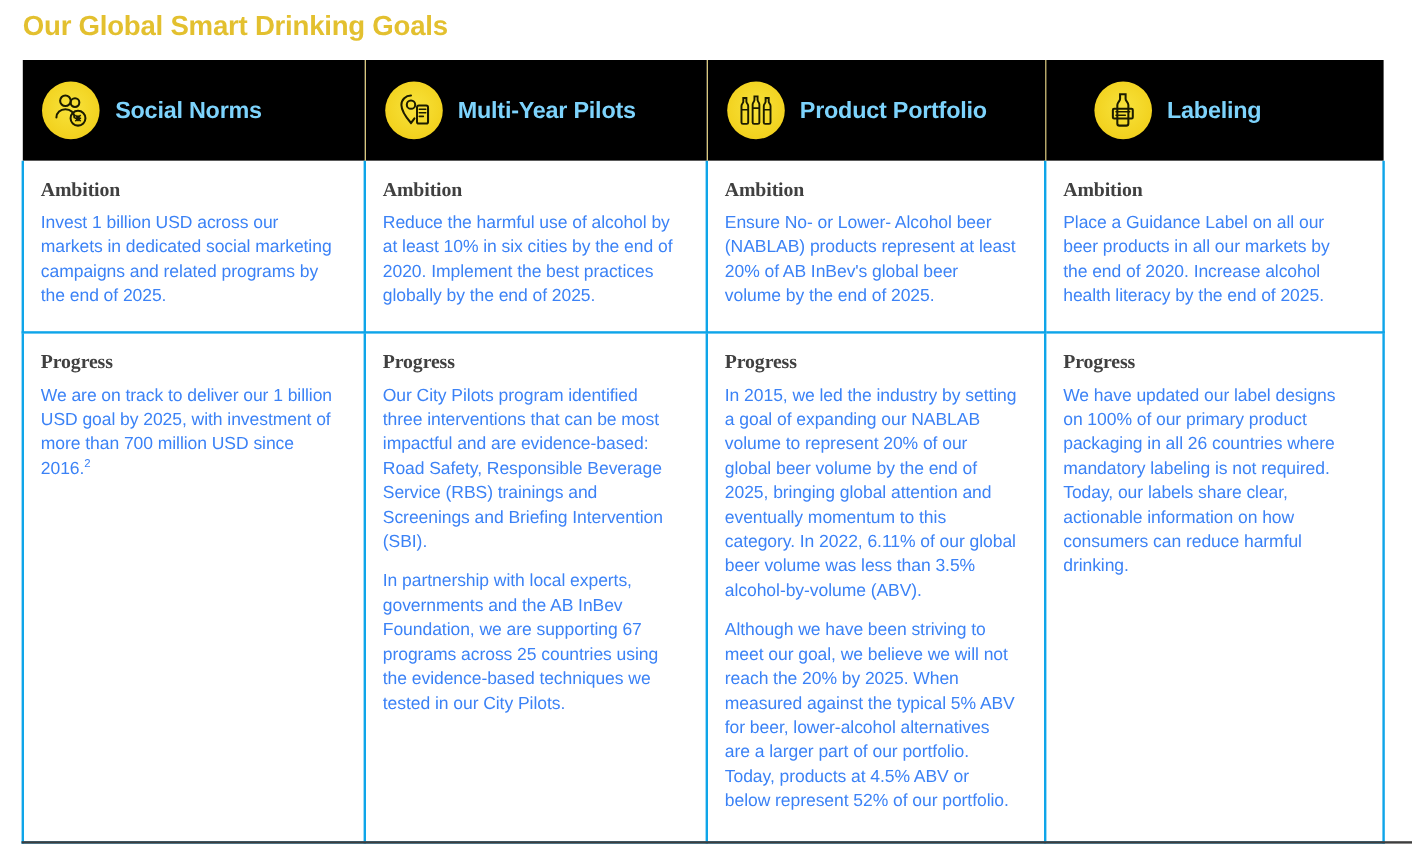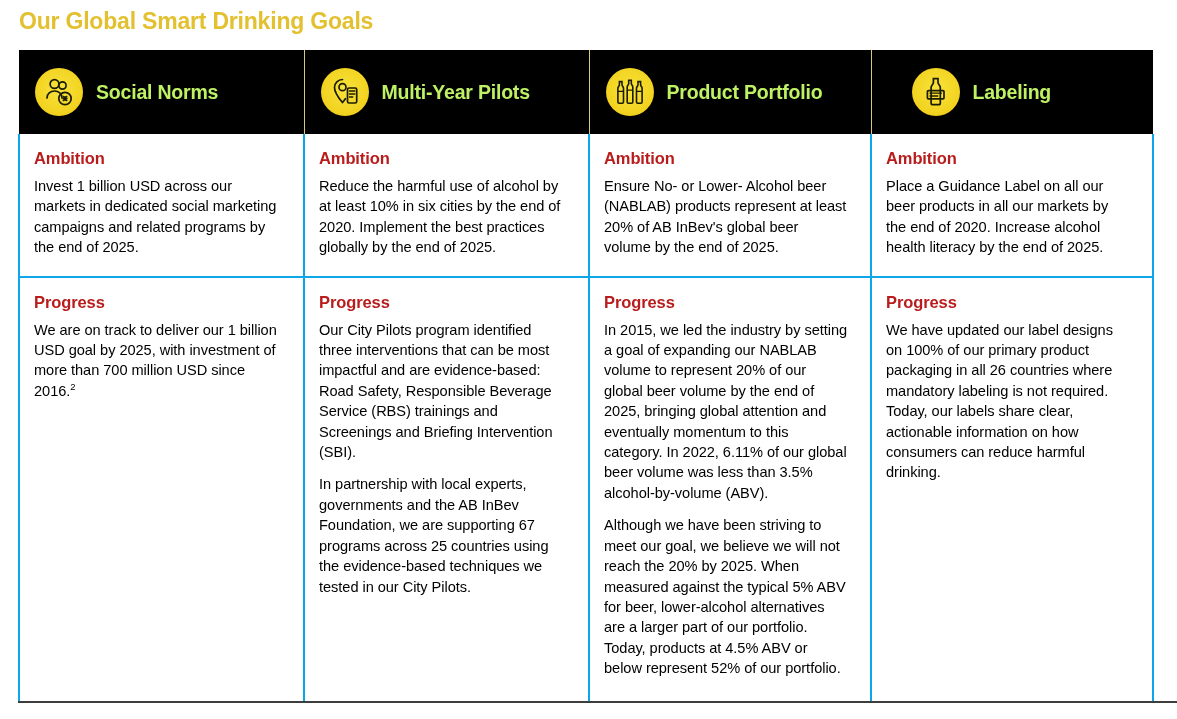--- a/index.html
+++ b/index.html
@@ -72,49 +72,50 @@
     border-radius: 50%;
     background: #f2d92a;
     background: radial-gradient(circle at 50% 45%, #f8e33c 0%, #f2d21f 68%, #e5c419 100%);
     display: flex;
     align-items: center;
     justify-content: center;
   }
   .icon-circle svg { display: block; }
 
   .header-label {
-    color: #bef264;
+    color: #7dd3fc;
     font-size: 19.5px;
     font-weight: bold;
     line-height: 23px;
     letter-spacing: -0.2px;
   }
 
   
   .goals-table td {
     vertical-align: top;
     padding: 14px 22px 18px 14px;
     border: 2px solid #0ea5e9;
     box-sizing: border-box;
     background: #ffffff;
   }
   tr.row-ambition td { border-top: none; }
   tr.row-progress td { padding-bottom: 22px; }
 
   .cell-heading {
-    color: #b91c1c;
+    color: #404040;
     font-size: 16.5px;
     font-weight: bold;
     line-height: 20px;
     margin: 0 0 8px 0;
     letter-spacing: -0.1px;
+    font-family: Liberation Serif, serif;
   }
 
   .cell-text {
-    color: #000000;
+    color: #3b82f6;
     font-size: 14.6px;
     line-height: 20.4px;
     margin: 0 0 12px 0;
     letter-spacing: -0.05px;
   }
   .cell-text:last-child { margin-bottom: 0; }
   .cell-text sup {
     font-size: 9.5px;
     vertical-align: super;
     line-height: 0;

